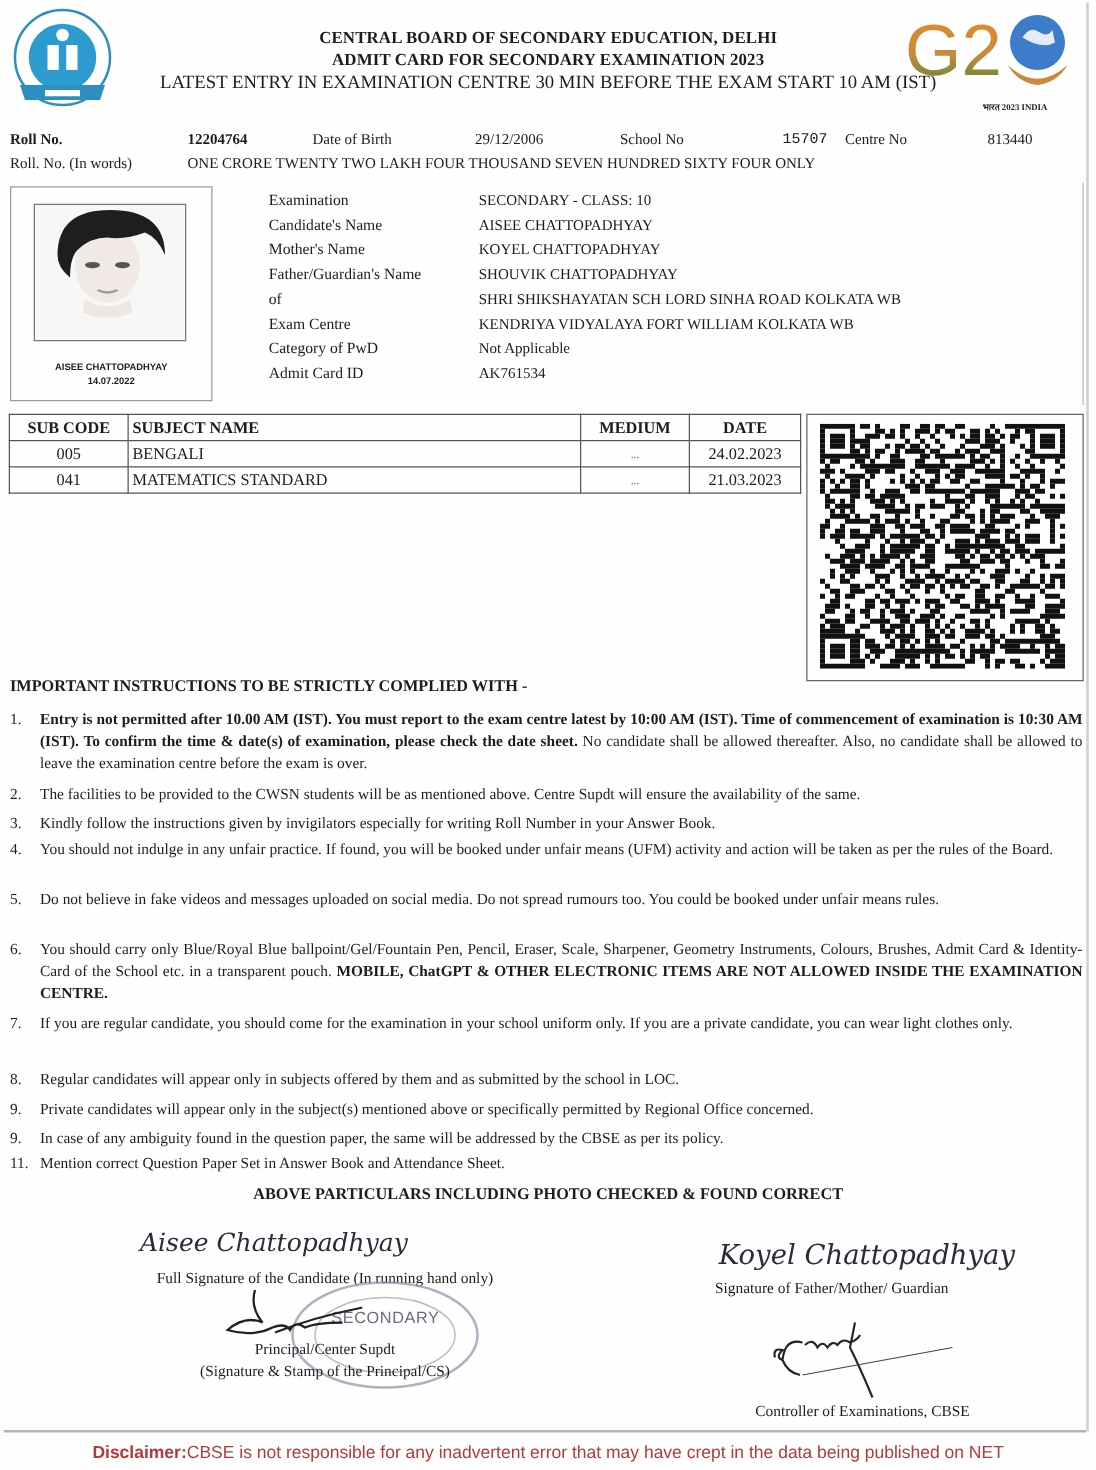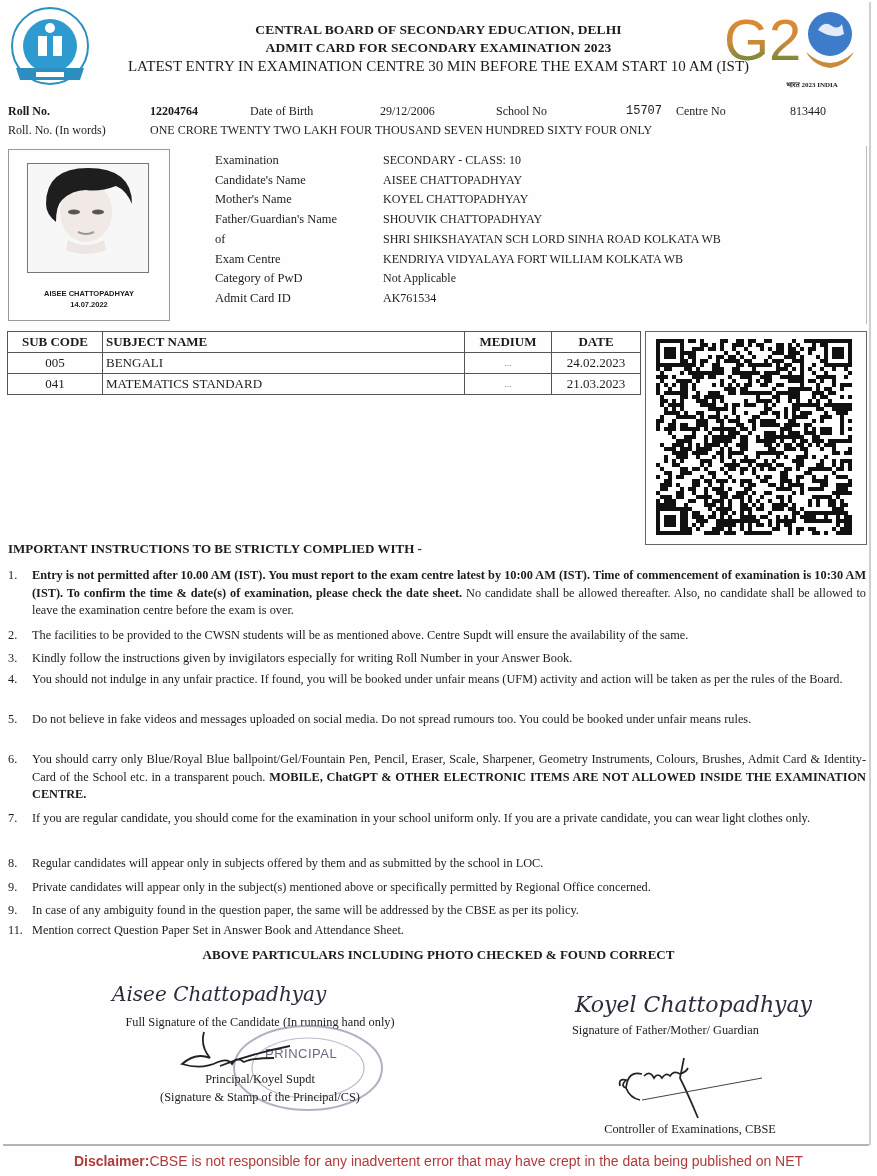--- a/index.html
+++ b/index.html
@@ -1406,27 +1406,27 @@
 
 <div class="abs handwriting" style="left:112px;top:982px;font-size:20px;">Aisee Chattopadhyay</div>
 <div class="abs sig-label" style="left:70px;top:1015px;width:380px;">Full Signature of the Candidate (In running hand only)</div>
 
 <div class="abs" style="left:228px;top:1022px;">
   <svg width="160" height="92" viewBox="0 0 160 92">
     <ellipse cx="80" cy="46" rx="74" ry="42" fill="none" stroke="#8f8fa8" stroke-width="2" opacity="0.7"></ellipse>
     <ellipse cx="80" cy="46" rx="56" ry="30" fill="none" stroke="#8f8fa8" stroke-width="1.2" opacity="0.6"></ellipse>
   </svg>
 </div>
-<div class="abs" style="left:265px;top:1046px;font-family:'Liberation Sans',sans-serif;font-size:13px;color:#6a6a7e;letter-spacing:0.5px;">PRINCIPAL</div>
+<div class="abs" style="left:265px;top:1046px;font-family:'Liberation Sans',sans-serif;font-size:13px;color:#6a6a7e;letter-spacing:0.5px;">SECONDARY</div>
 <div class="abs" style="left:180px;top:1030px;">
   <svg width="110" height="50" viewBox="0 0 110 50">
     <path d="M24 2 q-4 14 6 26 q-14 -6 -28 6 q20 6 36 -2 q10 -4 14 2 q4 -8 12 -2 q8 -4 30 -4 M40 36 q30 -12 70 -20" stroke="#222" stroke-width="1.8" fill="none"></path>
   </svg>
 </div>
-<div class="abs sig-label" style="left:120px;top:1072px;width:280px;">Principal/Koyel Supdt</div>
+<div class="abs sig-label" style="left:120px;top:1072px;width:280px;">Principal/Center Supdt</div>
 <div class="abs sig-label" style="left:100px;top:1090px;width:320px;">(Signature &amp; Stamp of the Principal/CS)</div>
 
 <div class="abs handwriting" style="left:575px;top:992px;font-size:22px;">Koyel Chattopadhyay</div>
 <div class="abs sig-label" style="left:572px;top:1023px;">Signature of Father/Mother/ Guardian</div>
 
 <div class="abs" style="left:612px;top:1052px;">
   <svg width="170" height="70" viewBox="0 0 170 70">
     <path d="M8 34 q-2 -8 6 -6 q-6 6 0 8 M30 22 q-14 -4 -16 14 q4 10 14 12 M32 24 q6 -6 10 2 q4 -6 8 0 q4 -6 8 -2 q4 -6 10 -2 q6 -2 8 -6 M72 6 l-4 20 q8 16 18 40" stroke="#222" stroke-width="1.7" fill="none"></path>
     <path d="M30 48 L150 26" stroke="#444" stroke-width="1" fill="none"></path>
   </svg>

